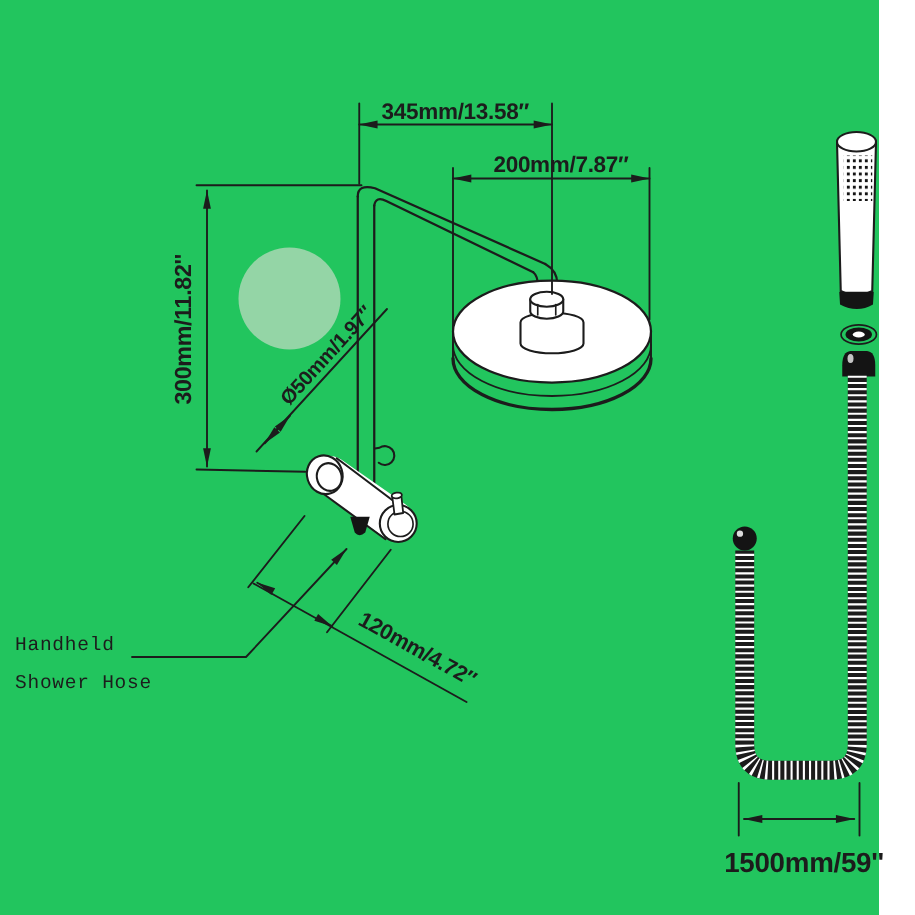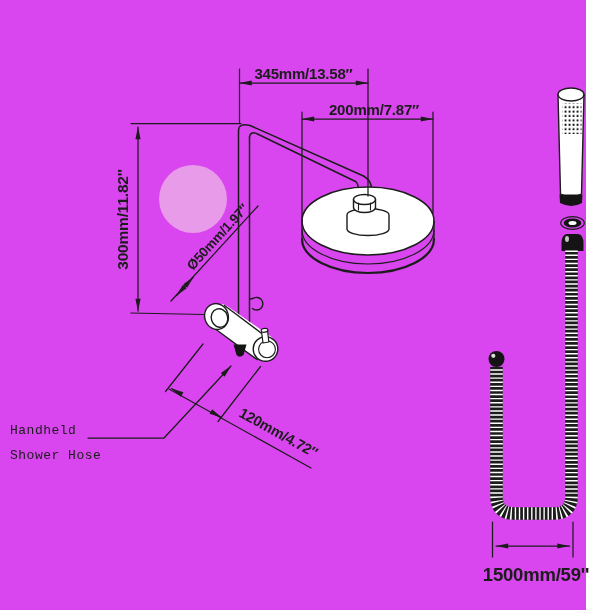--- a/index.html
+++ b/index.html
@@ -1,16 +1,16 @@
 <!DOCTYPE html>
 <html><head>
 <meta charset="utf-8">
 <style>
   html,body{margin:0;padding:0;background:#fff;width:610px;height:610px;overflow:hidden;}
-  .stage{position:relative;width:586px;height:610px;background:#d946ef;}
+  .stage{position:relative;width:586px;height:610px;background:#22c55e;}
   svg{display:block;}
   text{font-family:"Liberation Sans",sans-serif;}
   .dim{font-weight:700;font-size:15px;letter-spacing:-0.2px;}
   .dim-lg{font-weight:700;font-size:18.5px;letter-spacing:-0.2px;}
   .dim-sm{font-weight:700;font-size:13.5px;letter-spacing:-0.2px;}
   .dim-md{font-weight:700;font-size:14.5px;letter-spacing:-0.2px;}
   .dim-vert{font-weight:700;font-size:15.5px;letter-spacing:-0.2px;}
   .part-label{font-family:"Liberation Mono","DejaVu Sans Mono",monospace;font-size:13px;letter-spacing:0.5px;}
 </style>
 </head>

